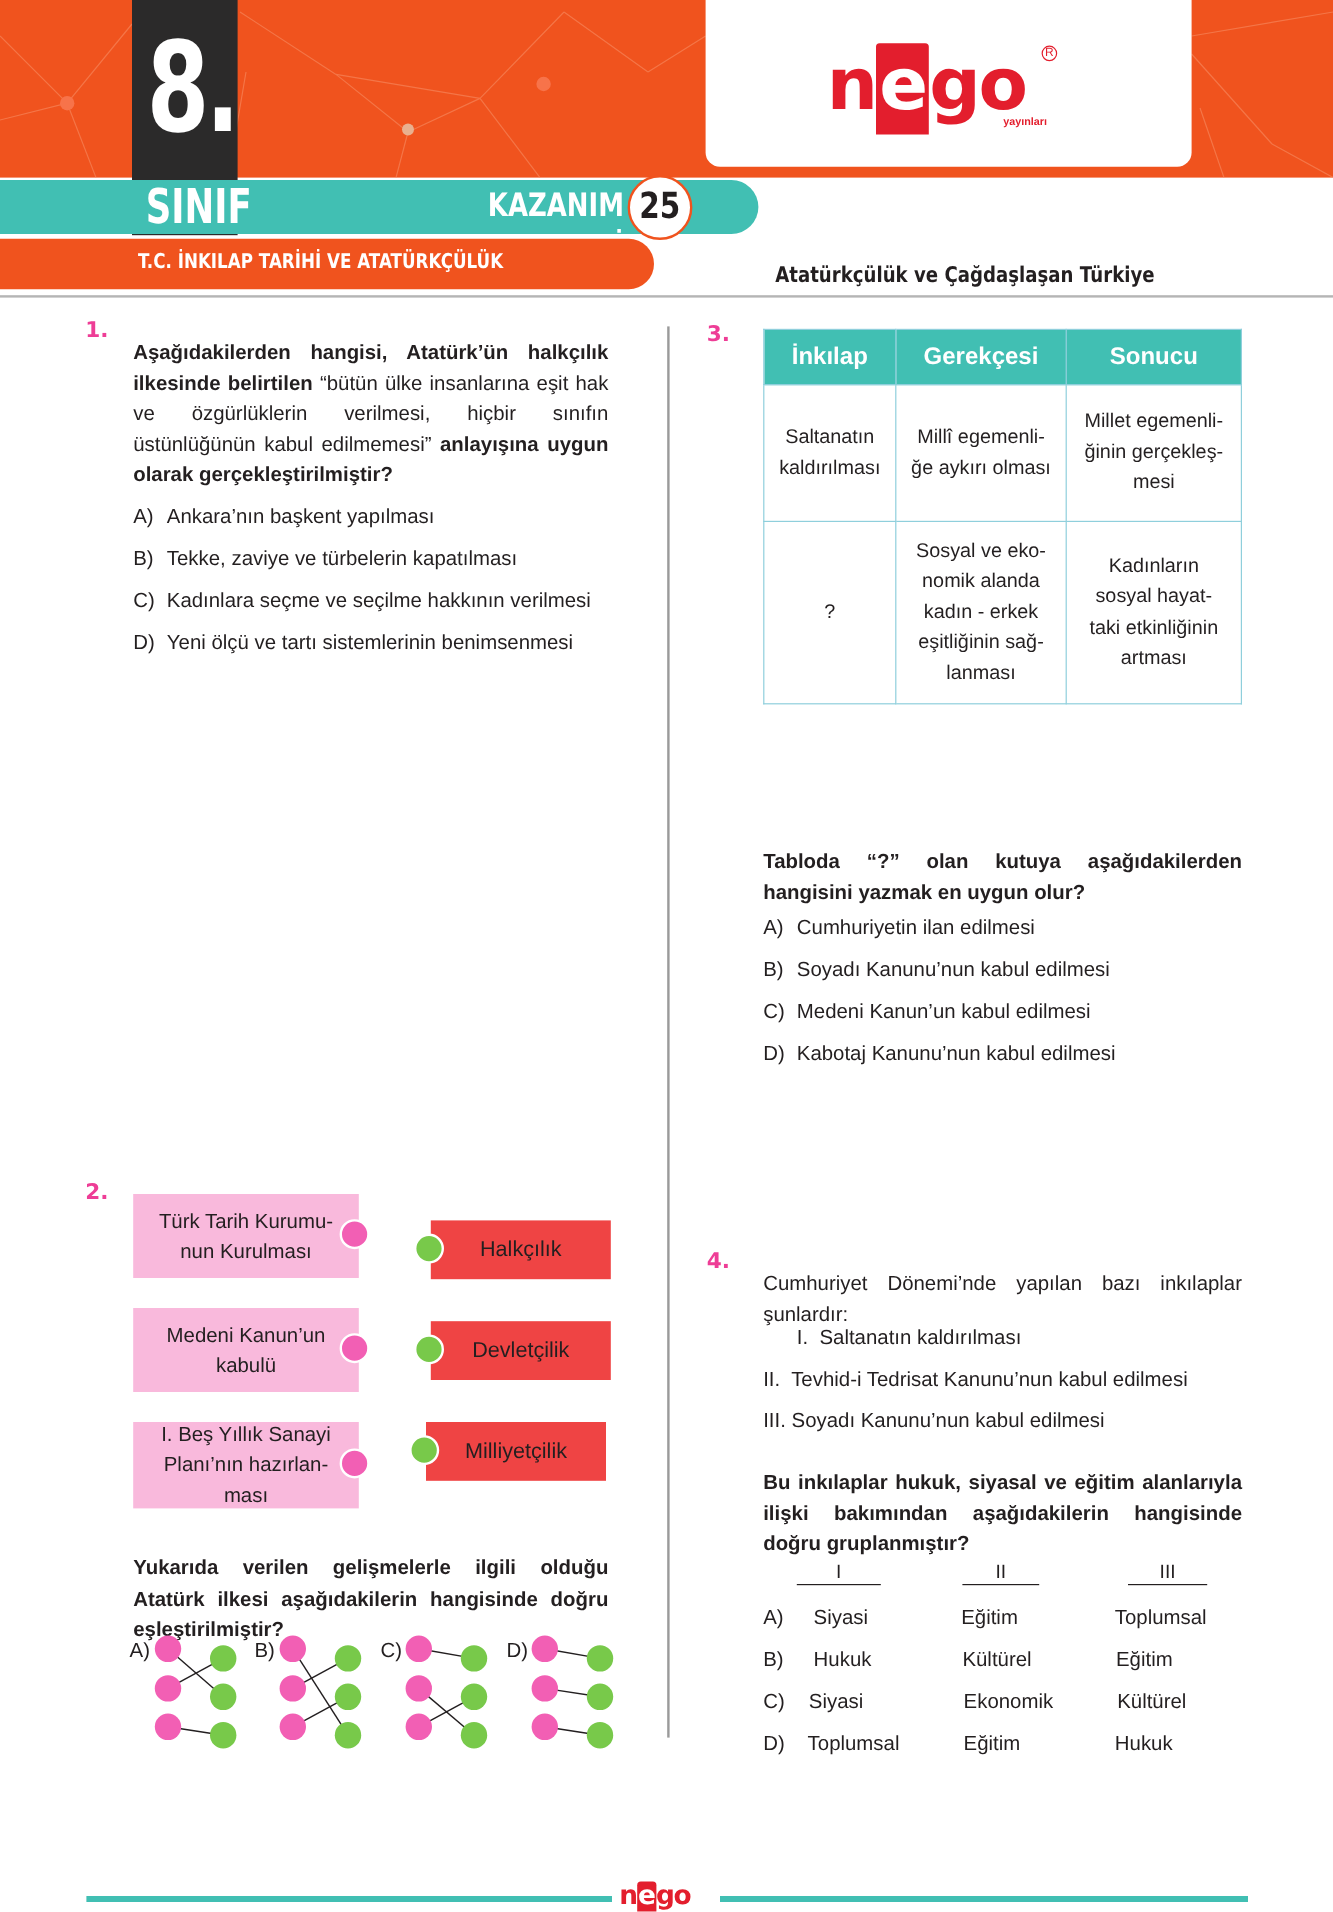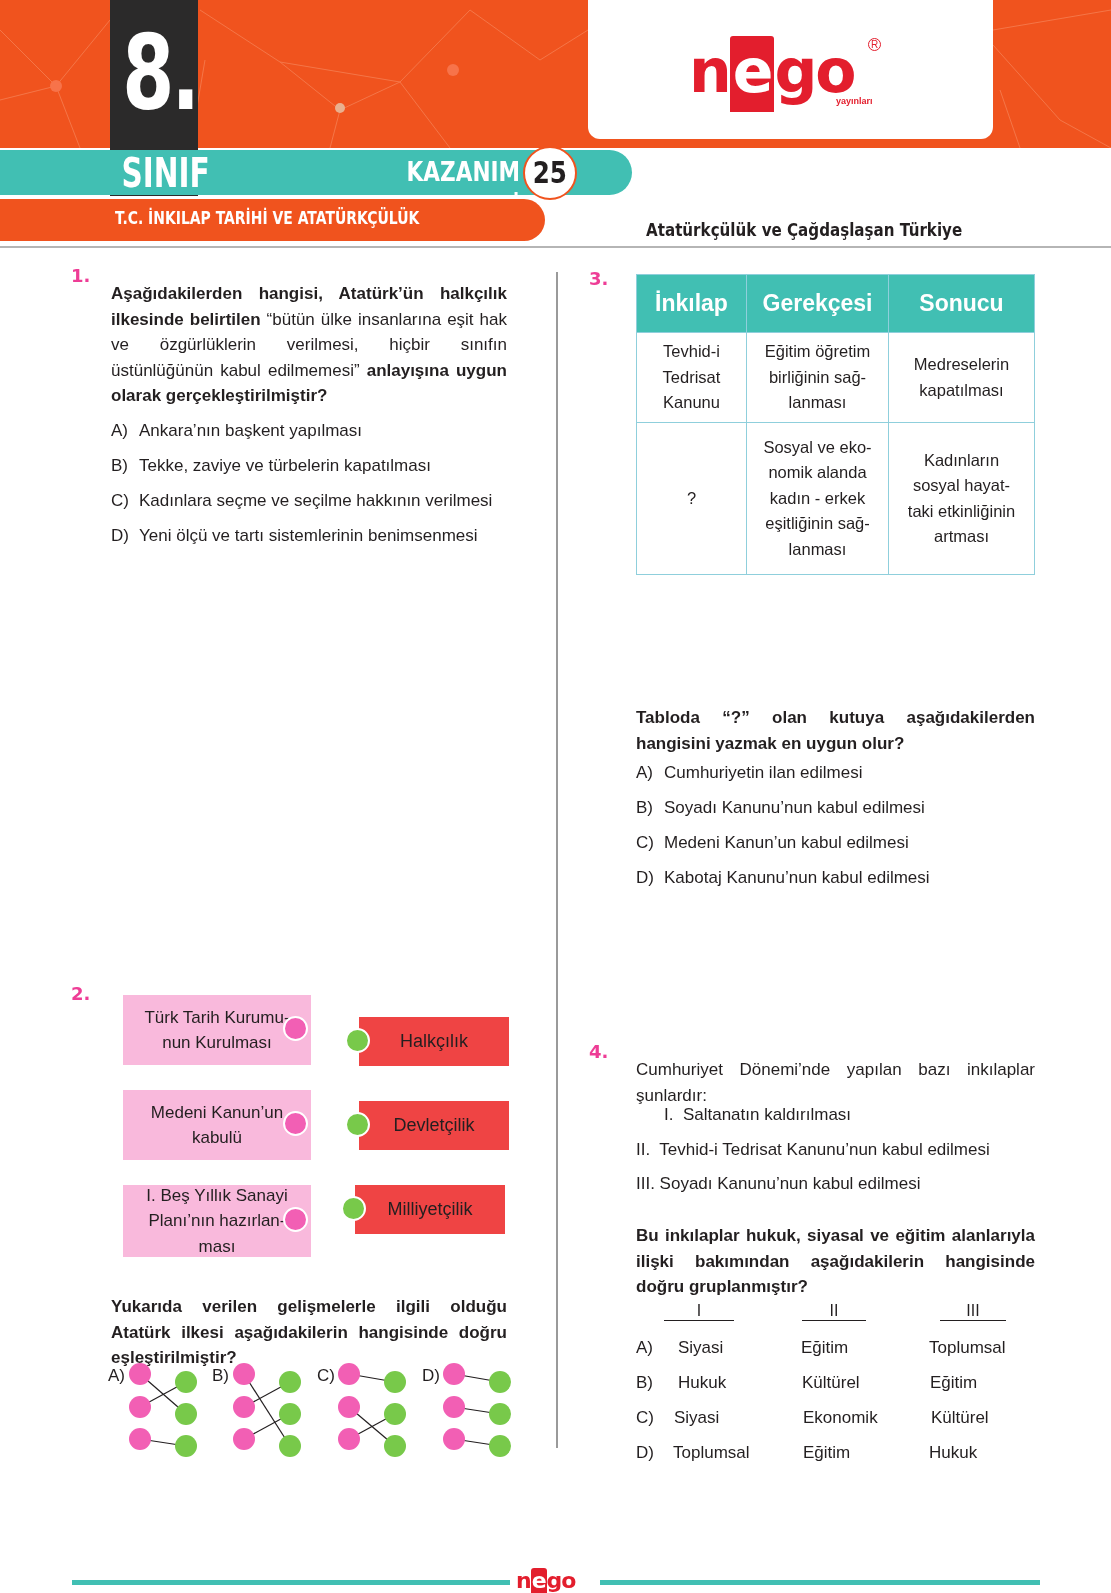--- a/index.html
+++ b/index.html
@@ -33,25 +33,25 @@
   
   .col-divider { position: absolute; left: 556px; top: 272px; width: 2px; height: 1176px; background: #9a9a9a; }
   .qnum { position: absolute; font-family: "DejaVu Sans", sans-serif; font-weight: bold; font-size: 18px; color: #ee3d96; }
   .stem { position: absolute; font-size: 17px; line-height: 25.5px; text-align: justify; color: #231f20; margin-top: 16px; }
   .stem b { font-weight: bold; }
   .opt { position: absolute; font-size: 17px; line-height: 22px; white-space: nowrap; color: #231f20; }
   .opt .lbl { display: inline-block; width: 28px; }
 
   
   table.t3 { position: absolute; left: 636px; top: 274px; width: 399px; border-collapse: collapse; font-size: 16.5px; }
-  table.t3 th { background: #41bfb3; color: #fff; font-weight: bold; height: 58px; border: 1px solid #8fcfdc; font-size: 23px; }
+  table.t3 th { background: #41bfb3; color: #fff; font-weight: bold; height: 46px; border: 1px solid #8fcfdc; font-size: 20px; }
   table.t3 td { border: 1px solid #8fcfdc; text-align: center; vertical-align: middle; line-height: 25.5px; padding: 0 4px; color: #231f20; }
 
   
-  .pink-box { position: absolute; left: 111px; width: 188px; background: #f9b9dc; text-align: center; font-size: 17px; line-height: 25.5px; display: flex; align-items: center; justify-content: center; color: #231f20; margin-left: 12px; }
+  .pink-box { position: absolute; left: 111px; width: 188px; background: #f9b9dc; text-align: center; font-size: 17px; line-height: 25.5px; display: flex; align-items: center; justify-content: center; color: #231f20; }
   .green-box { position: absolute; background: #ef4444; font-size: 18px; display: flex; align-items: center; justify-content: center; color: #231f20; }
   .dot-pink { position: absolute; width: 25px; height: 25px; border-radius: 50%; background: #f25fb4; border: 2px solid #fff; }
   .dot-green { position: absolute; width: 25px; height: 25px; border-radius: 50%; background: #78c94a; border: 2px solid #fff; }
 
   .diagram-label { position: absolute; font-size: 17px; color: #231f20; }
   svg.diag { position: absolute; }
 
   
   .q4-head { position: absolute; font-size: 16px; text-align: center; border-bottom: 1px solid #231f20; line-height: 18px; }
   .q4-cell { position: absolute; font-size: 17px; white-space: nowrap; color: #231f20; }
@@ -204,34 +204,33 @@
 <div class="qnum" style="left:589px;top:268px;">3.</div>
 <table class="t3">
   <thead>
       <tr>
     <th style="width:110px">İnkılap</th>
     <th style="width:142px">Gerekçesi</th>
     <th>Sonucu</th>
   </tr>
     </thead>
   <tbody id="t3-body">
-      <tr style="height:90px;">
-        <td>
-          <div>Tevhid-i</div>
-          <div>Tedrisat</div>
-          <div>Kanunu</div>
-        </td>
-        <td>
-          <div>Eğitim öğretim</div>
-          <div>birliğinin sağ-</div>
-          <div>lanması</div>
-        </td>
-        <td>
-          <div>Medreselerin</div>
-          <div>kapatılması</div>
+      <tr style="height:114px;">
+        <td>
+          <div>Saltanatın</div>
+          <div>kaldırılması</div>
+        </td>
+        <td>
+          <div>Millî egemenli-</div>
+          <div>ğe aykırı olması</div>
+        </td>
+        <td>
+          <div>Millet egemenli-</div>
+          <div>ğinin gerçekleş-</div>
+          <div>mesi</div>
         </td>
       </tr>
       <tr style="height:152px;">
         <td>
           <div>?</div>
         </td>
         <td>
           <div>Sosyal ve eko-</div>
           <div>nomik alanda</div>
           <div>kadın - erkek</div>

